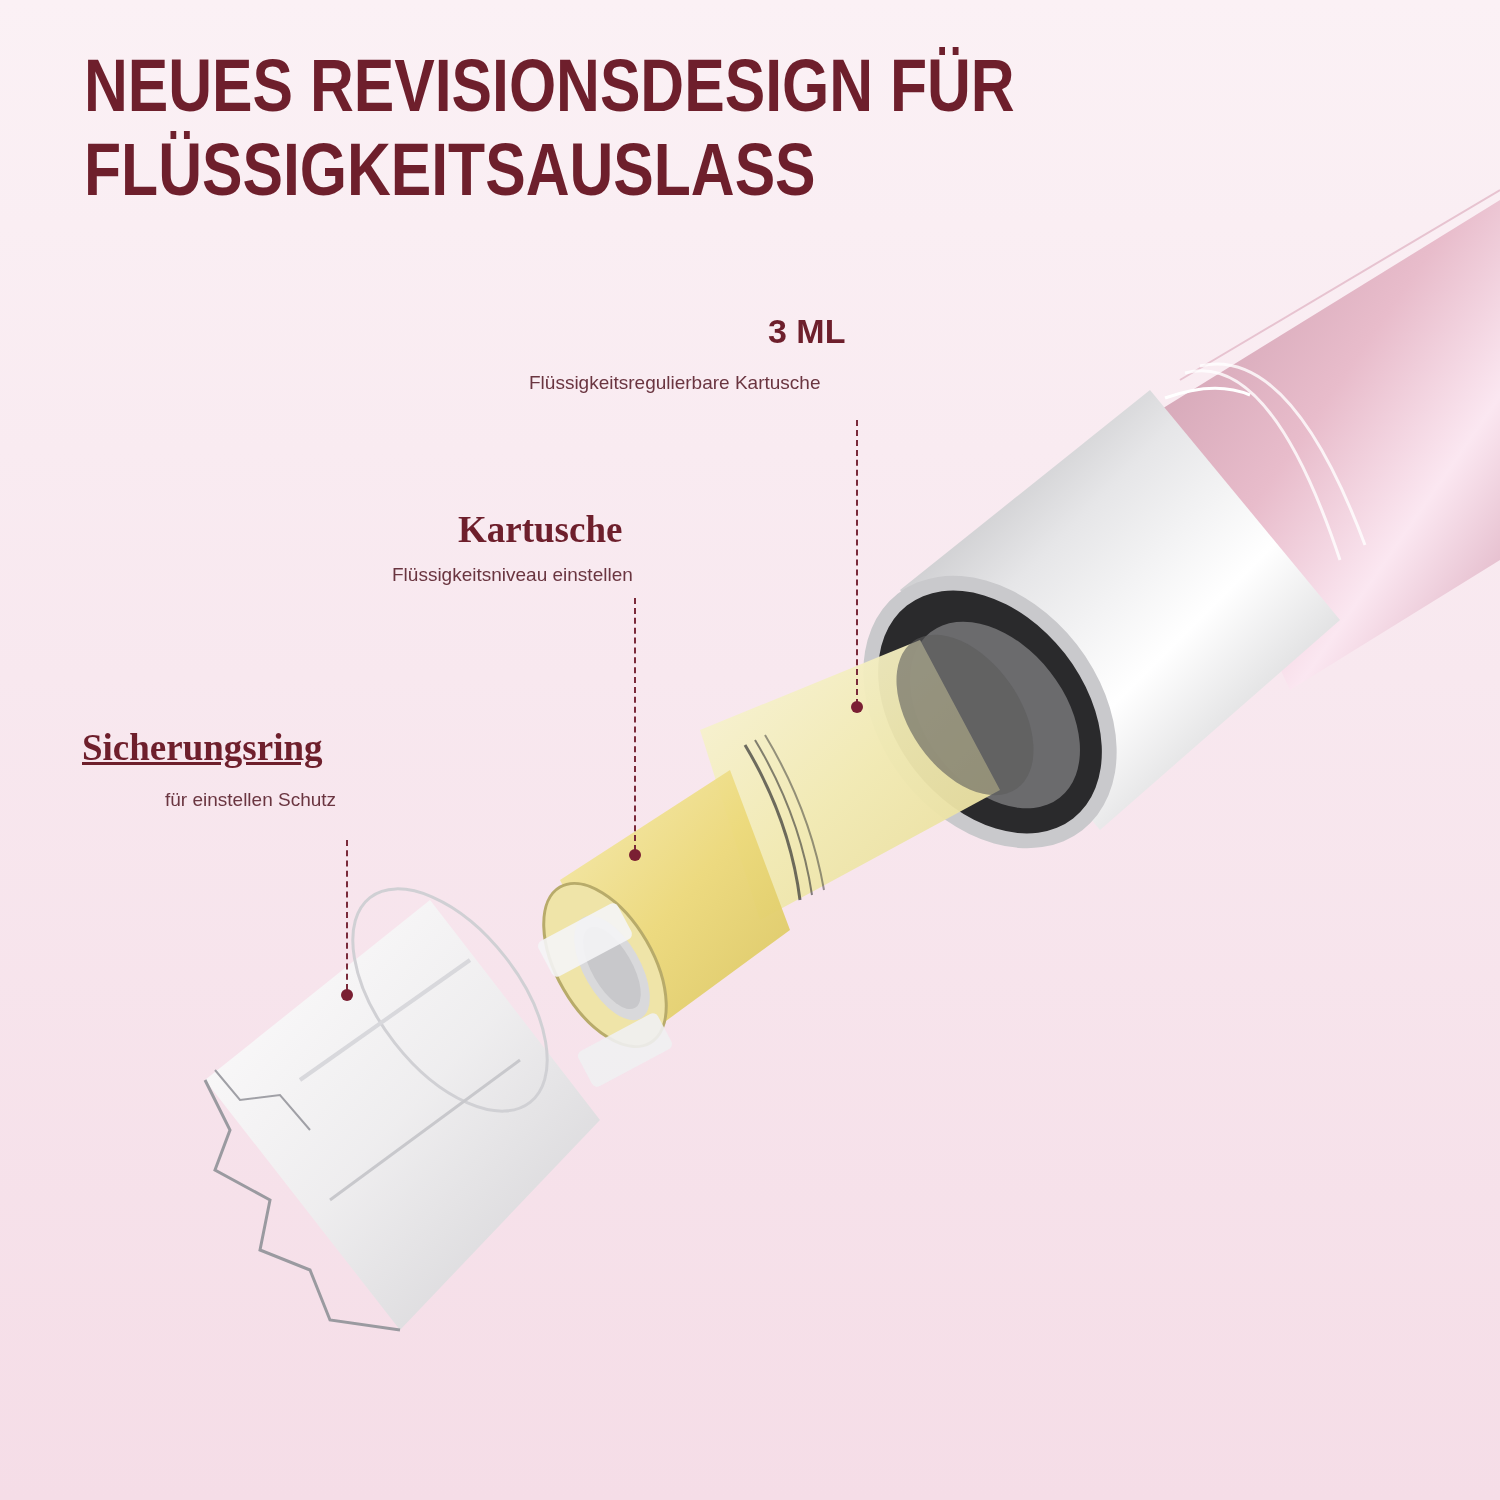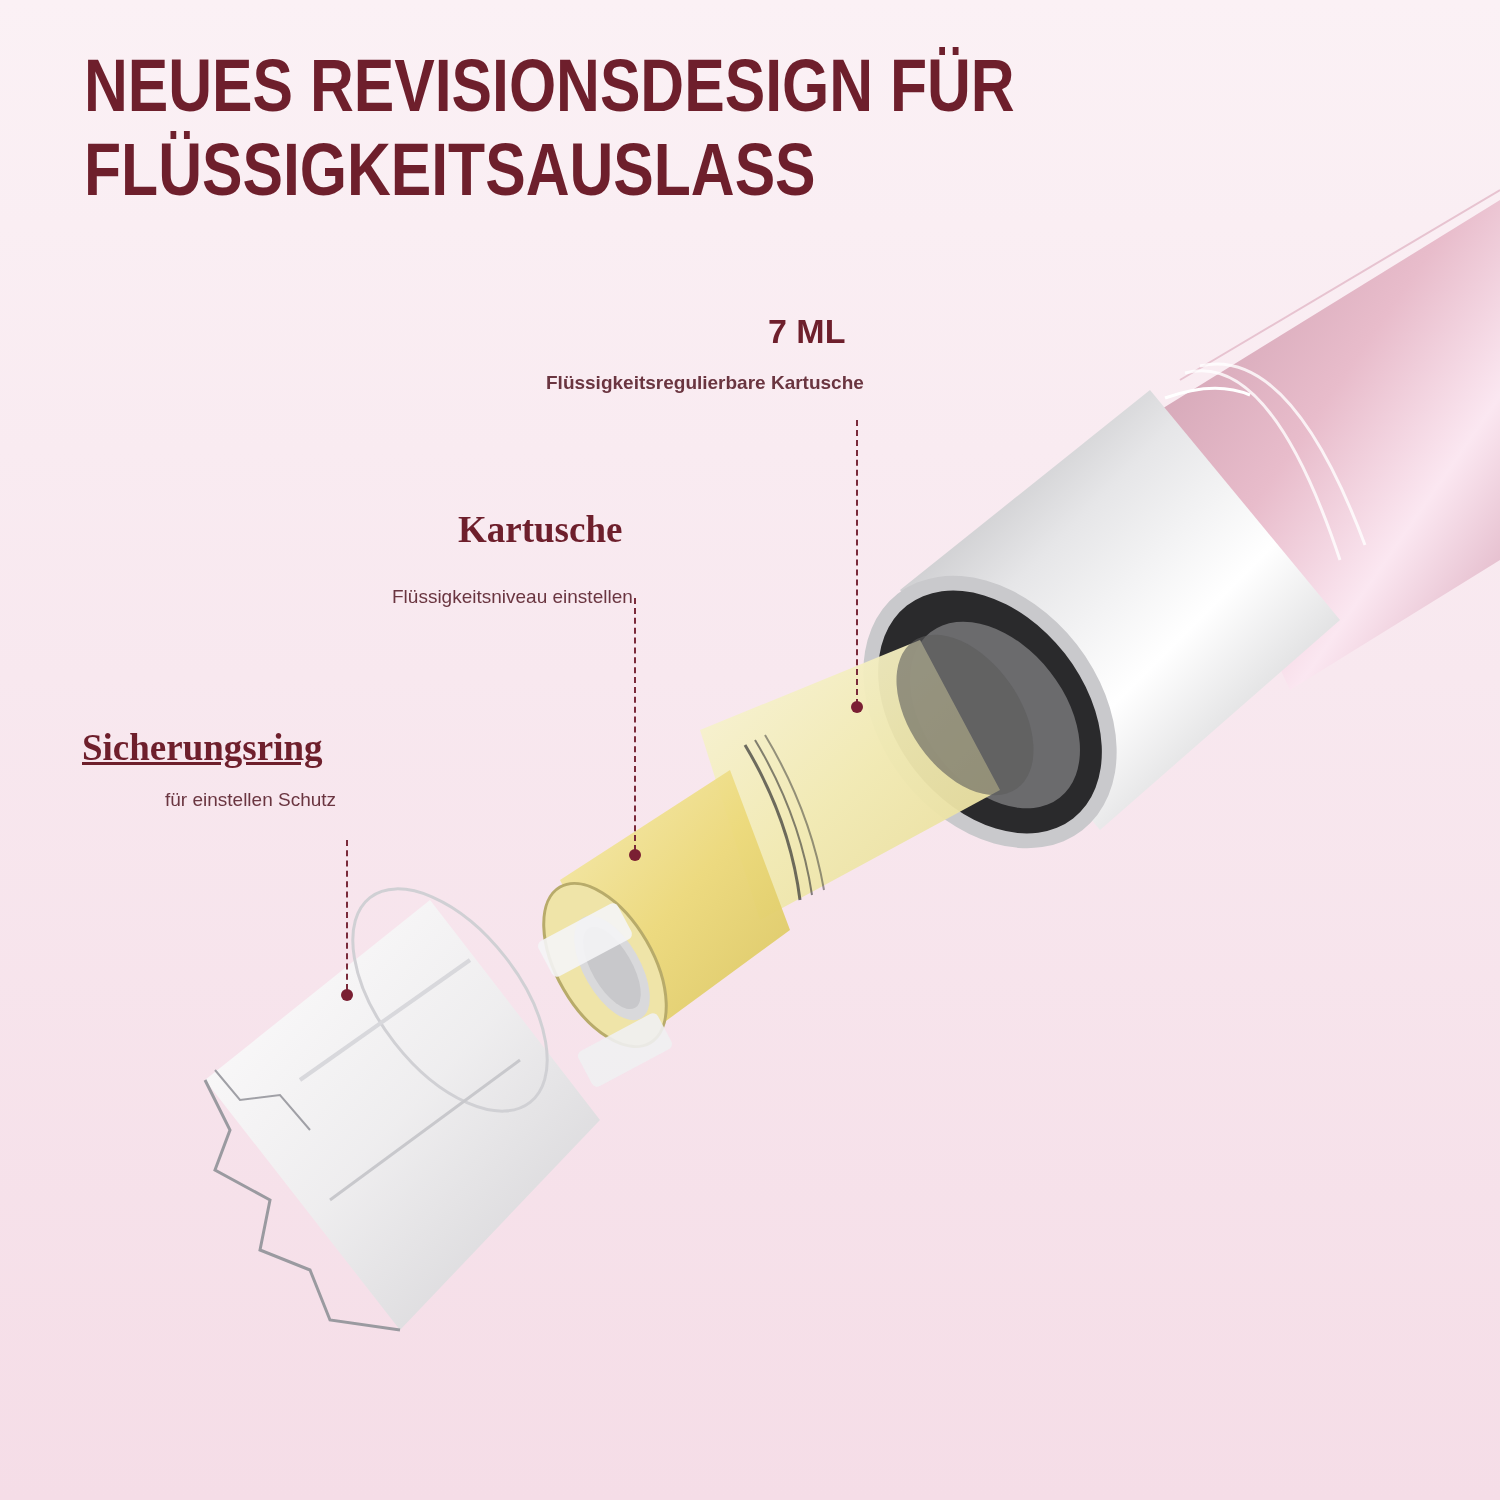--- a/index.html
+++ b/index.html
@@ -108,26 +108,26 @@
     <line x1="300" y1="1080" x2="470" y2="960" stroke="#d8d8dc" stroke-width="4"></line>
     <line x1="330" y1="1200" x2="520" y2="1060" stroke="#c8c8cc" stroke-width="3"></line>
   </g>
 </svg>
 
 <div class="headline">
   <div>NEUES REVISIONSDESIGN FÜR</div>
   <div>FLÜSSIGKEITSAUSLASS</div>
 </div>
 
-<div class="label-title" style="left:768px; top:312px; font-size:34px; font-family:'Liberation Sans',sans-serif;">7 ML</div>
-<div class="label-sub" style="left:546px; top:372px;font-weight:bold;">Flüssigkeitsregulierbare Kartusche</div>
+<div class="label-title" style="left:768px; top:312px; font-size:34px; font-family:'Liberation Sans',sans-serif;">3 ML</div>
+<div class="label-sub" style="left:529px; top:372px;">Flüssigkeitsregulierbare Kartusche</div>
 <div class="leader" style="left:856px; top:420px; height:285px;"></div>
 <div class="dot" style="left:857px; top:707px;"></div>
 
 <div class="label-title" style="left:458px; top:508px; font-size:37px;">Kartusche</div>
-<div class="label-sub" style="left:392px; top:564px;margin-top:22px;">Flüssigkeitsniveau einstellen</div>
+<div class="label-sub" style="left:392px; top:564px;">Flüssigkeitsniveau einstellen</div>
 <div class="leader" style="left:634px; top:598px; height:253px;"></div>
 <div class="dot" style="left:635px; top:855px;"></div>
 
 <div class="label-title" style="left:82px; top:726px; font-size:37px;text-decoration:underline;">Sicherungsring</div>
 <div class="label-sub" style="left:165px; top:789px;">für einstellen Schutz</div>
 <div class="leader" style="left:346px; top:840px; height:150px;"></div>
 <div class="dot" style="left:347px; top:995px;"></div>
 
 </body></html>

